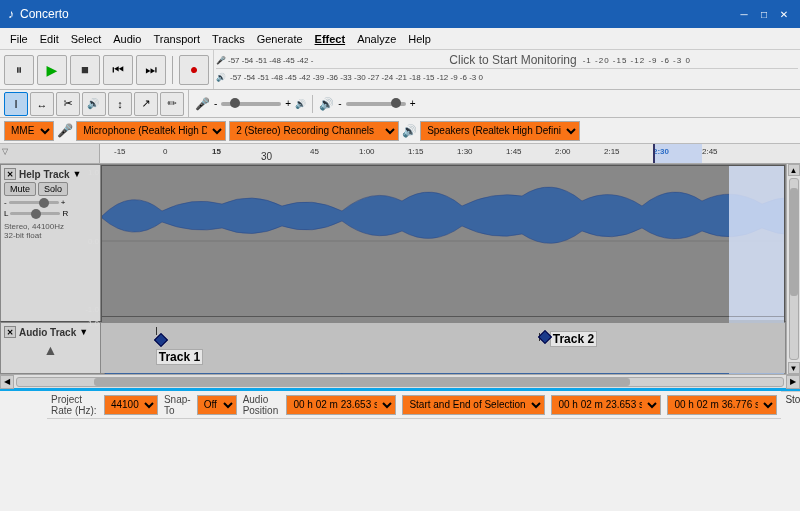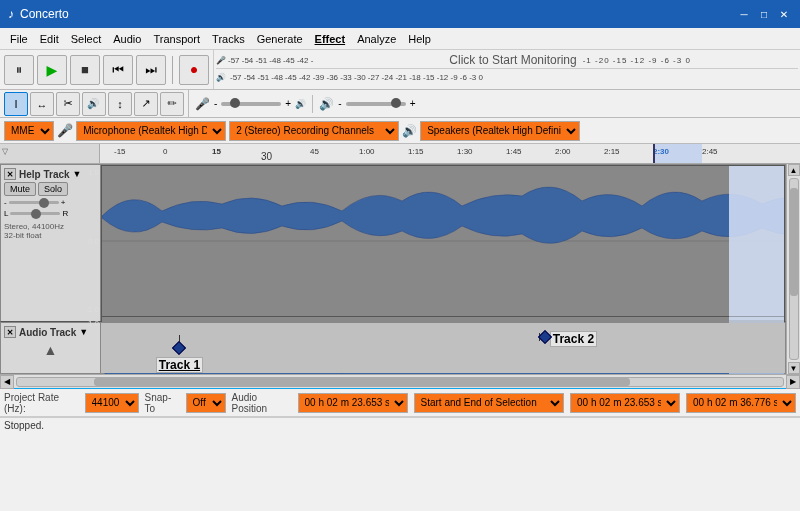--- a/index.html
+++ b/index.html
@@ -172,23 +172,24 @@
     }
     .scroll-thumb {
       position: absolute;
       left: 10%; width: 70%;
       height: 100%; background: #aaa; border-radius: 3px;
     }
 
     
     .status-bar {
       background: #f0f0f0;
-      border-top: 1px solid #0ea5e9;
-      display: flex;
-      flex-direction: column;
+      border-top: 3px solid #0ea5e9;
+      display: flex;
+      flex-direction: row;
+      padding-left: 47px;
     }
     .controls-bar {
       display: flex;
       align-items: center;
       padding: 3px 4px;
       gap: 6px;
       border-bottom: 1px solid #ccc;
       height: 28px;
     }
     .status-label { font-size: 10px; color: #444; }
@@ -451,21 +452,21 @@
           <div class="track-x-btn">✕</div>
           <span class="track-name">Audio Track</span>
           <span style="font-size:9px; cursor:pointer;">▼</span>
         </div>
         <div style="display:flex; align-items:center; justify-content:center; margin-top:4px;">
           <span style="font-size:14px; color:#555;">▲</span>
         </div>
       </div>
       <div class="label-track-content" style="background:#c0c0c0; position:relative;">
 
-        <div style="position:absolute; left:8%; top:12px; display:flex; flex-direction:column; align-items:center;text-decoration:underline;">
+        <div style="position:absolute; left:8%; top:4px; display:flex; flex-direction:column; align-items:flex-start;">
           <div style="width:1px; height:8px; background:#333;"></div>
           <div style="width:10px; height:10px; background:#1a3a8a; transform:rotate(45deg); border:1px solid #000040;"></div>
           <span style="font-size:12px; font-weight:bold; color:#000; margin-top:4px; background:rgba(255,255,255,0.6); padding:0 2px; border:1px solid #aaa;">Track 1</span>
         </div>
 
         <div style="position:absolute; left:64%; top:4px; display:flex; flex-direction:row; align-items:center;">
           <div style="width:1px; height:8px; background:#333;"></div>
           <div style="width:10px; height:10px; background:#1a3a8a; transform:rotate(45deg); border:1px solid #000040;"></div>
           <span style="font-size:12px; font-weight:bold; color:#000; margin-top:4px; background:rgba(255,255,255,0.6); padding:0 2px; border:1px solid #aaa;">Track 2</span>
         </div>

